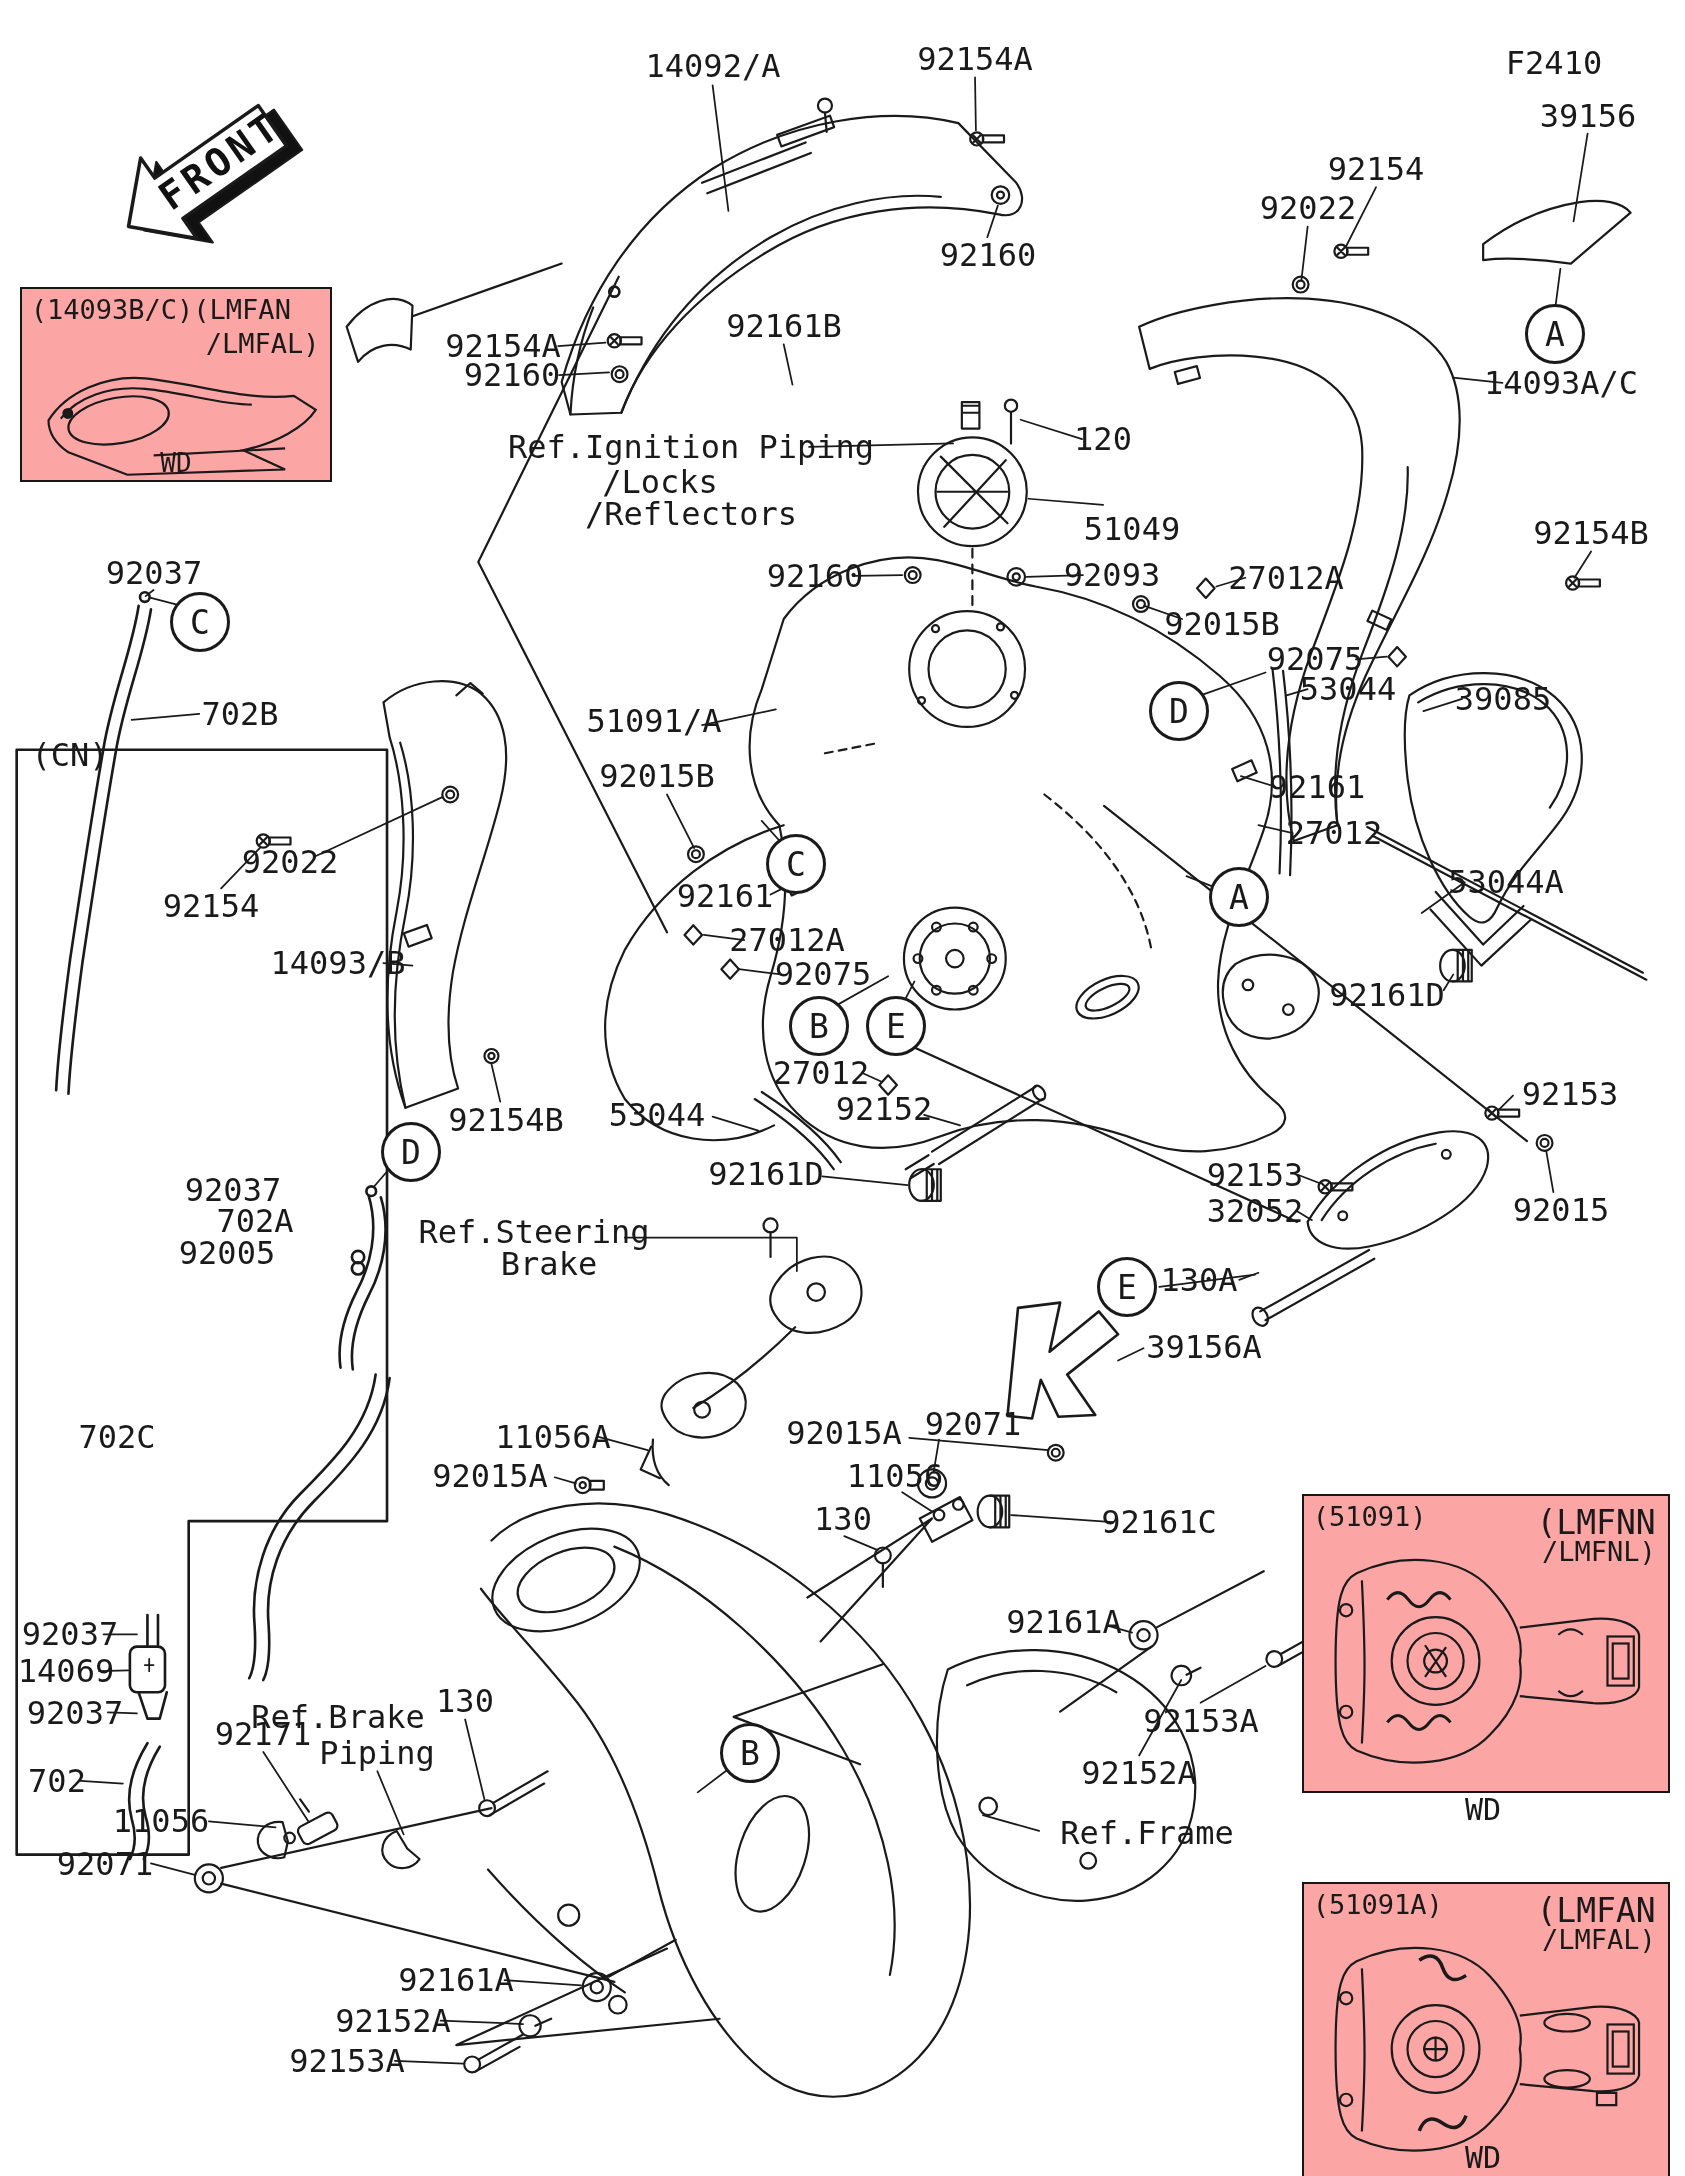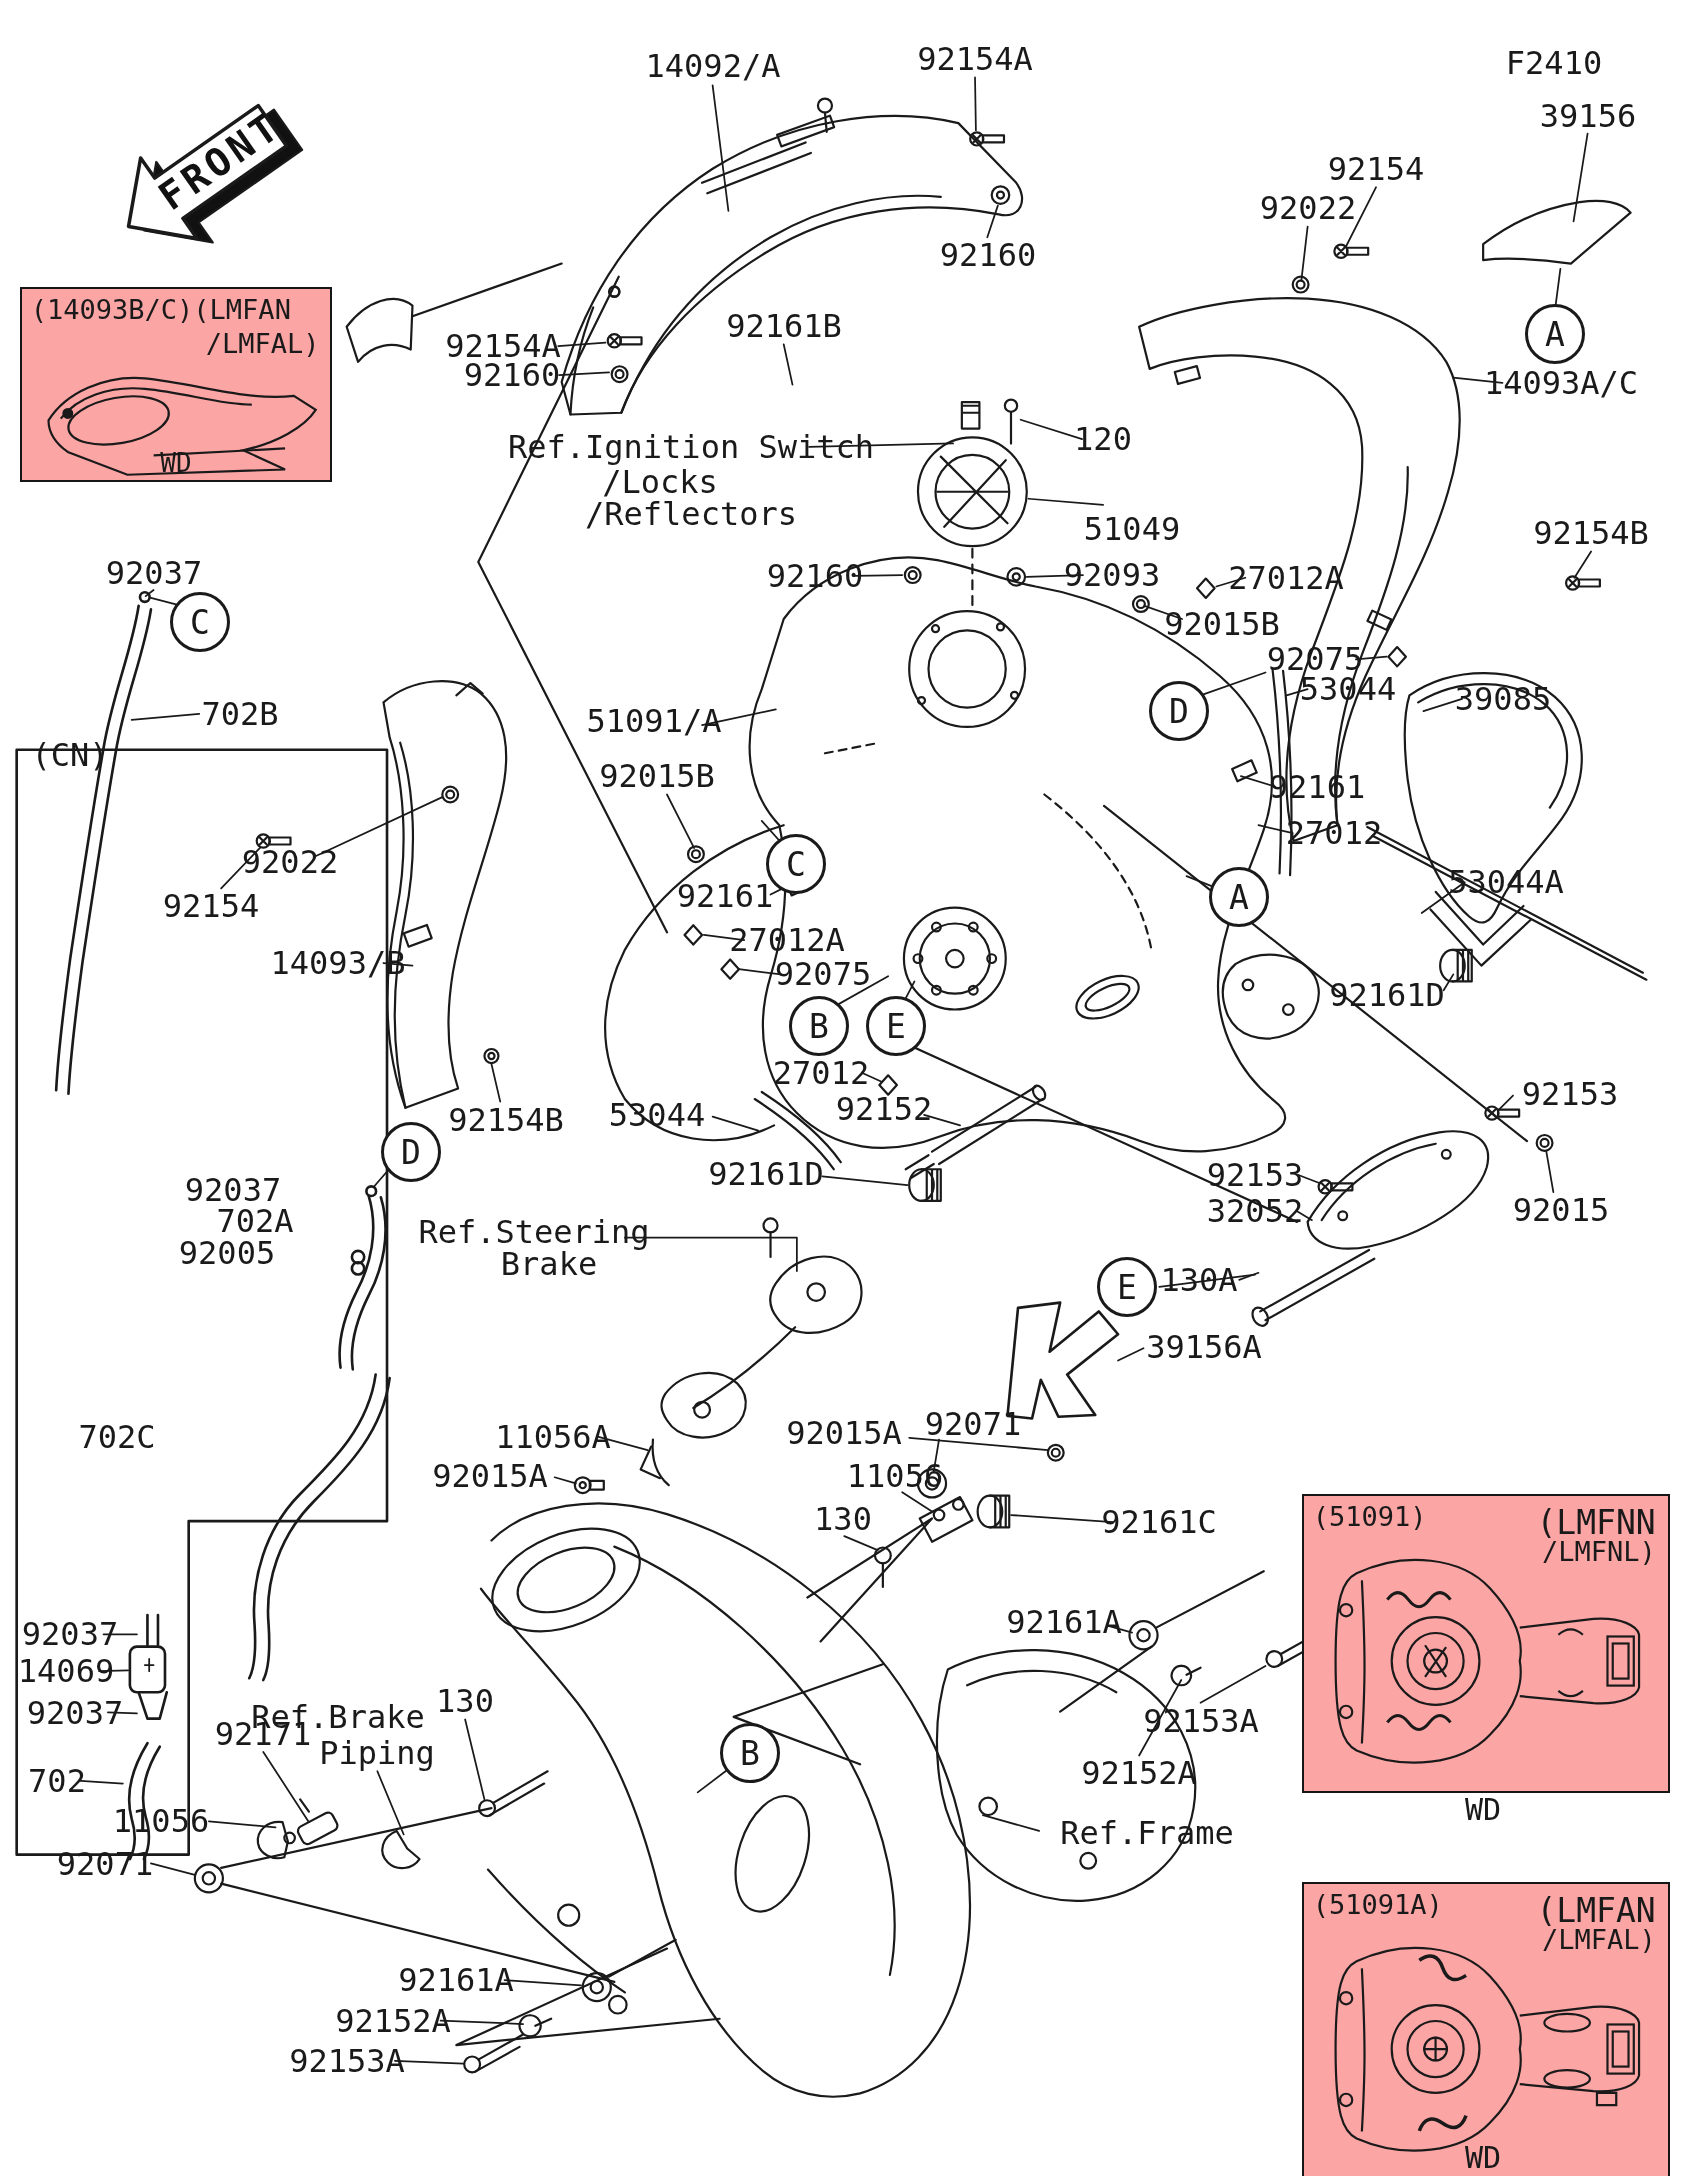--- a/index.html
+++ b/index.html
@@ -444,21 +444,21 @@
       <div class="plabel" style="left: 975px; top: 59px;">92154A</div>
       <div class="plabel" style="left: 1554px; top: 63px;">F2410</div>
       <div class="plabel" style="left: 1588px; top: 116px;">39156</div>
       <div class="plabel" style="left: 1376px; top: 169px;">92154</div>
       <div class="plabel" style="left: 1308px; top: 208px;">92022</div>
       <div class="plabel" style="left: 988px; top: 255px;">92160</div>
       <div class="plabel" style="left: 784px; top: 326px;">92161B</div>
       <div class="plabel" style="left: 503px; top: 346px;">92154A</div>
       <div class="plabel" style="left: 512px; top: 375px;">92160</div>
       <div class="plabel" style="left: 1561px; top: 383px;">14093A/C</div>
-      <div class="plabel" style="left: 691px; top: 447px;">Ref.Ignition Switch</div>
+      <div class="plabel" style="left: 691px; top: 447px;">Ref.Ignition Piping</div>
       <div class="plabel" style="left: 660px; top: 482px;">/Locks</div>
       <div class="plabel" style="left: 691px; top: 514px;">/Reflectors</div>
       <div class="plabel" style="left: 1103px; top: 439px;">120</div>
       <div class="plabel" style="left: 1132px; top: 529px;">51049</div>
       <div class="plabel" style="left: 815px; top: 576px;">92160</div>
       <div class="plabel" style="left: 1112px; top: 575px;">92093</div>
       <div class="plabel" style="left: 1286px; top: 578px;">27012A</div>
       <div class="plabel" style="left: 1591px; top: 533px;">92154B</div>
       <div class="plabel" style="left: 1222px; top: 624px;">92015B</div>
       <div class="plabel" style="left: 1315px; top: 659px;">92075</div>

